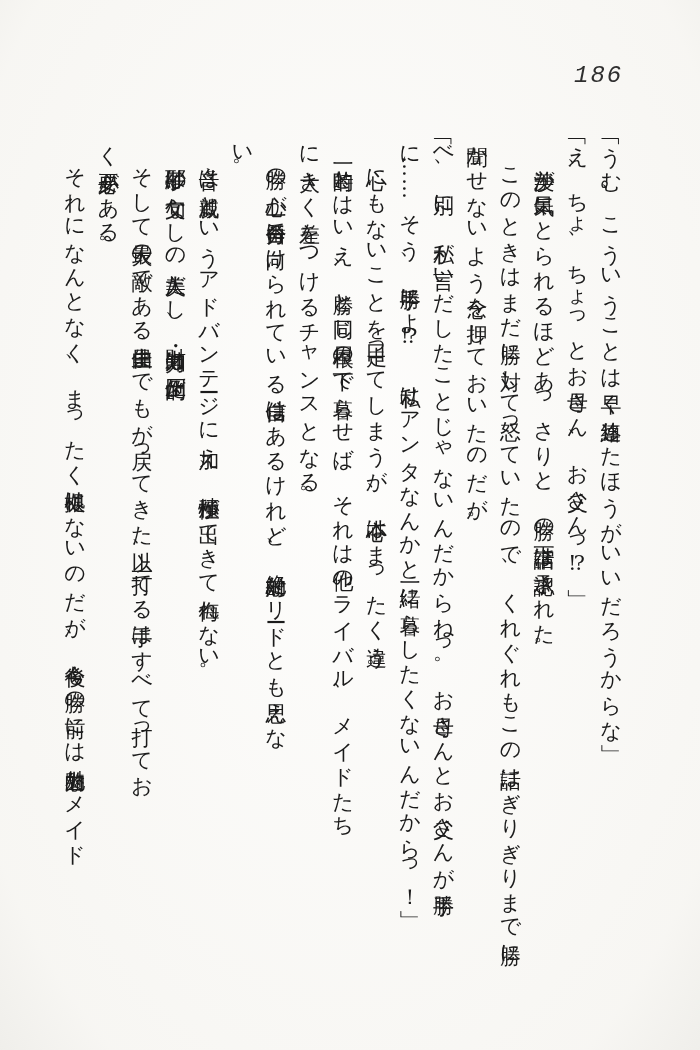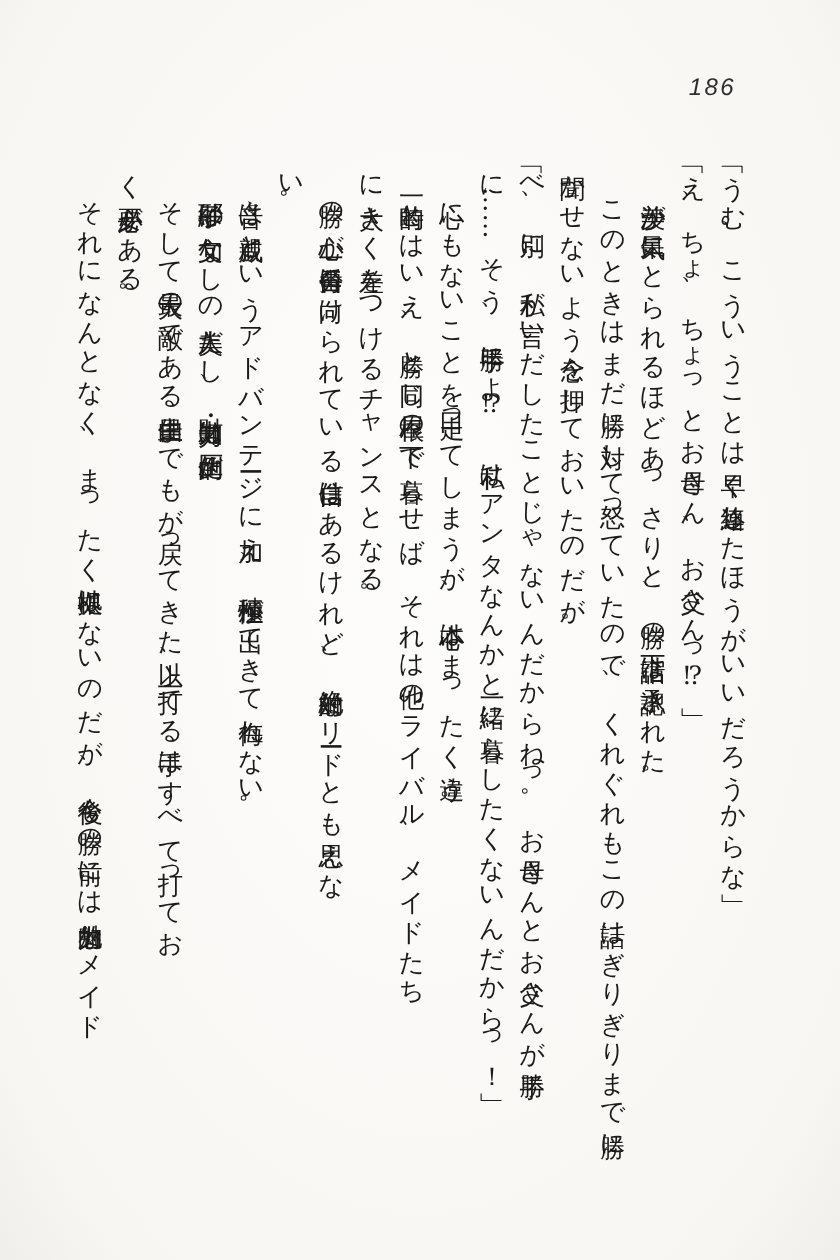--- a/index.html
+++ b/index.html
@@ -18,23 +18,23 @@
     position: absolute;
     inset: 0;
     background:
       radial-gradient(ellipse at 50% 45%, rgba(255,255,255,0.6) 0%, rgba(240,239,235,0.35) 85%, rgba(228,227,222,0.5) 100%),
       #fbfaf7;
   }
   .page-number {
     position: absolute;
     left: 574px;
     top: 62px;
-    font-family: Liberation Sans, sans-serif;
+    font-family: Liberation Mono, monospace;
     font-style: italic;
-    font-size: 20px;
+    font-size: 24px;
     letter-spacing: 2px;
     color: #2e2e2e;
   }
   .text-block {
     position: absolute;
     top: 131px;
     right: 73px;
     width: 570px;
     height: 848px;
     writing-mode: vertical-rl;

